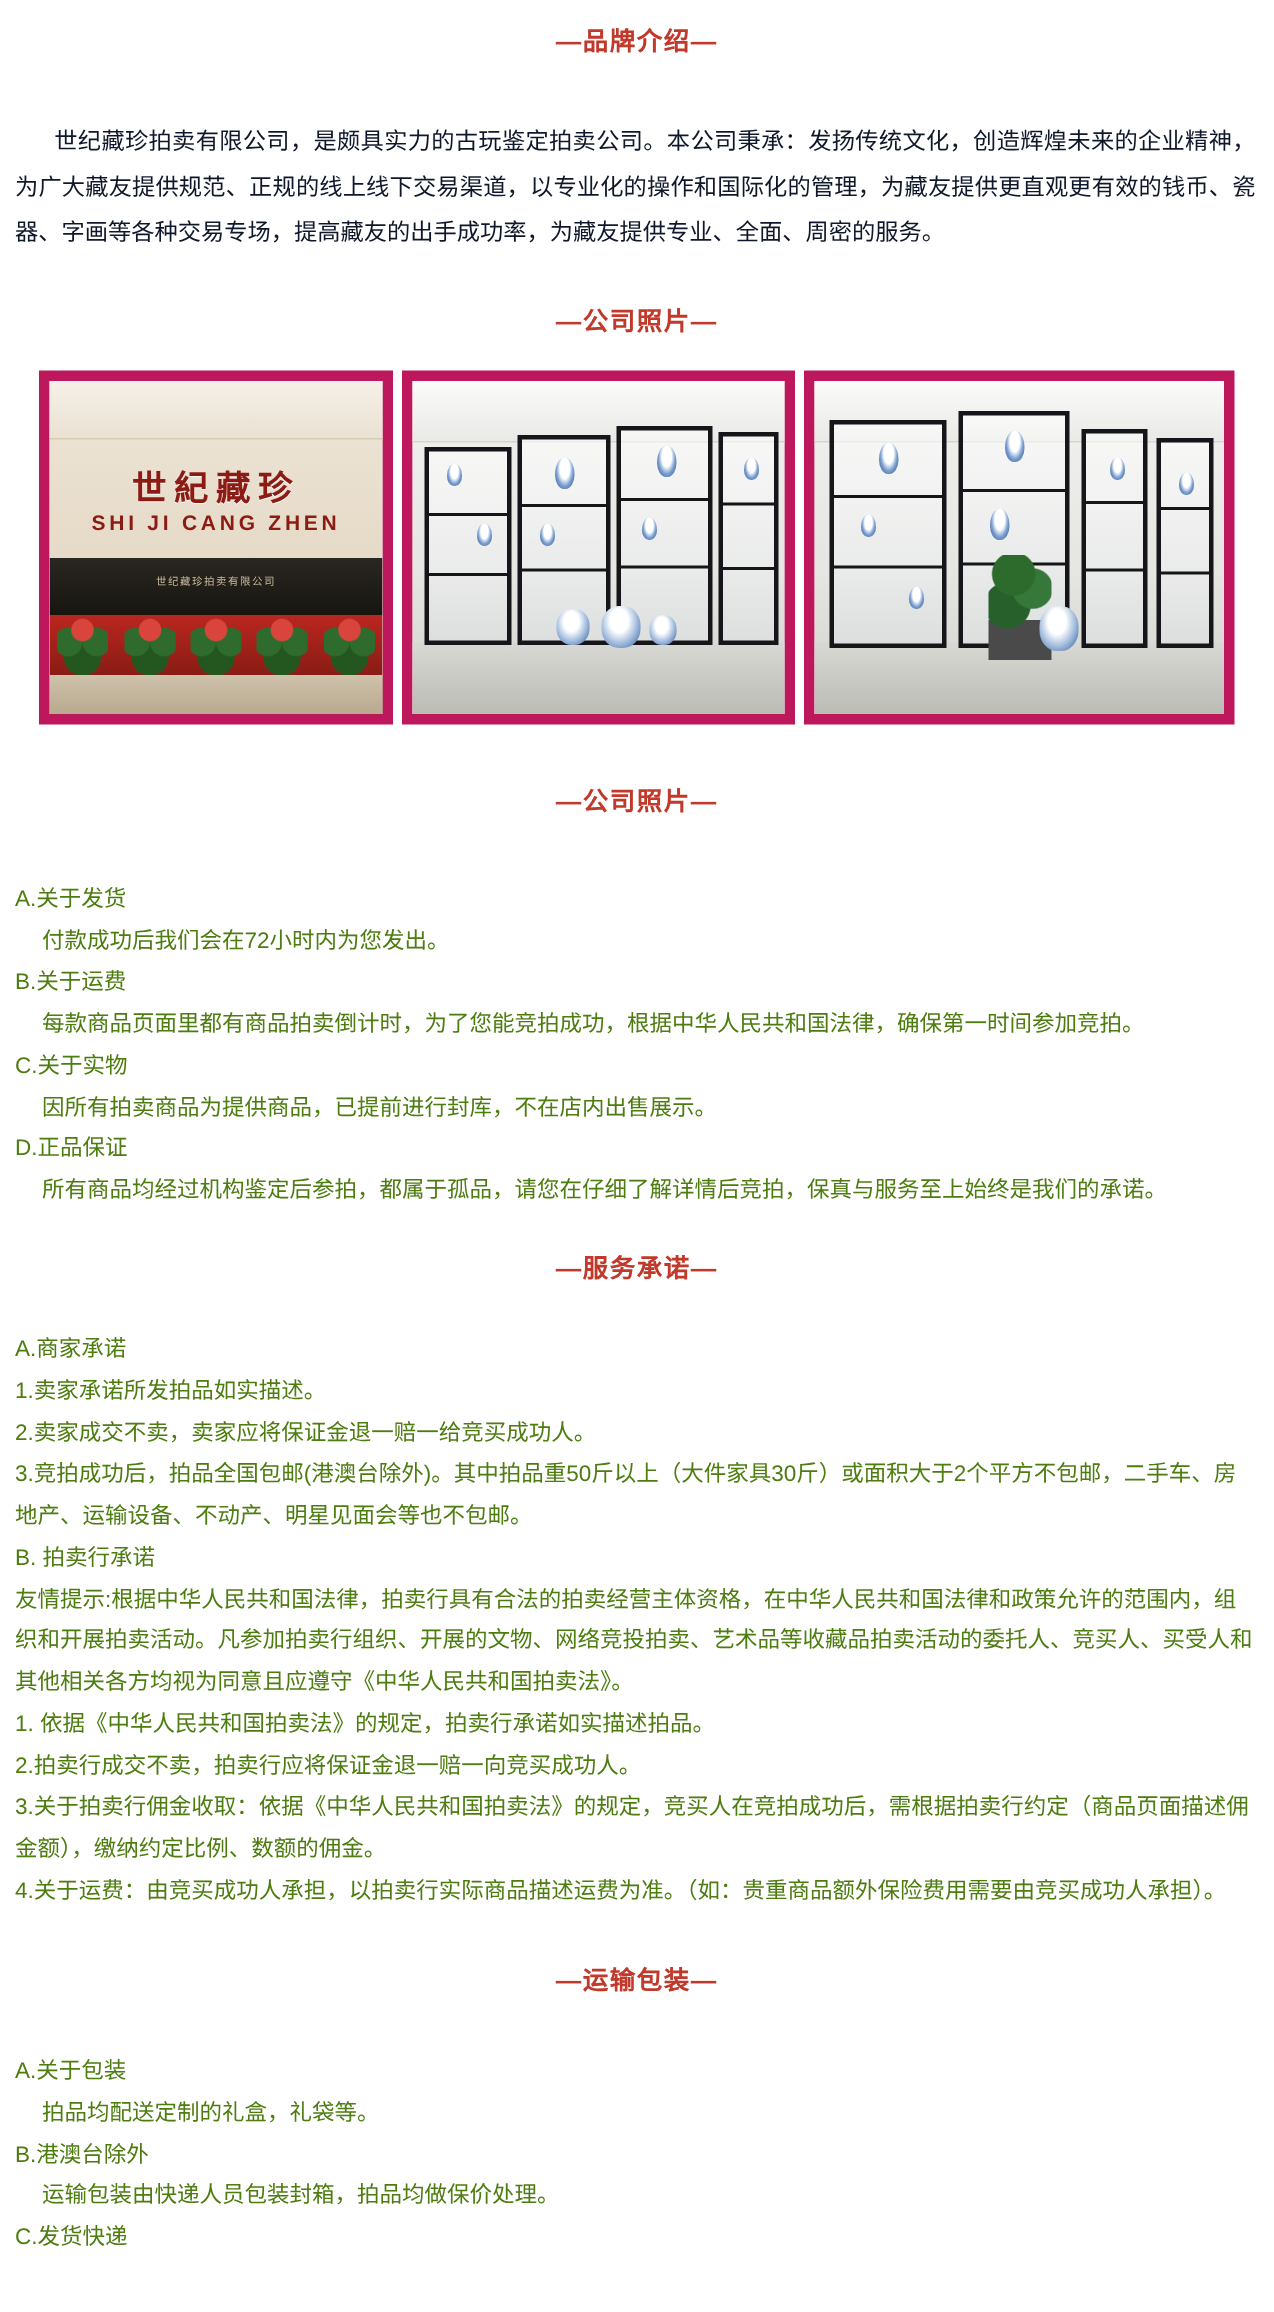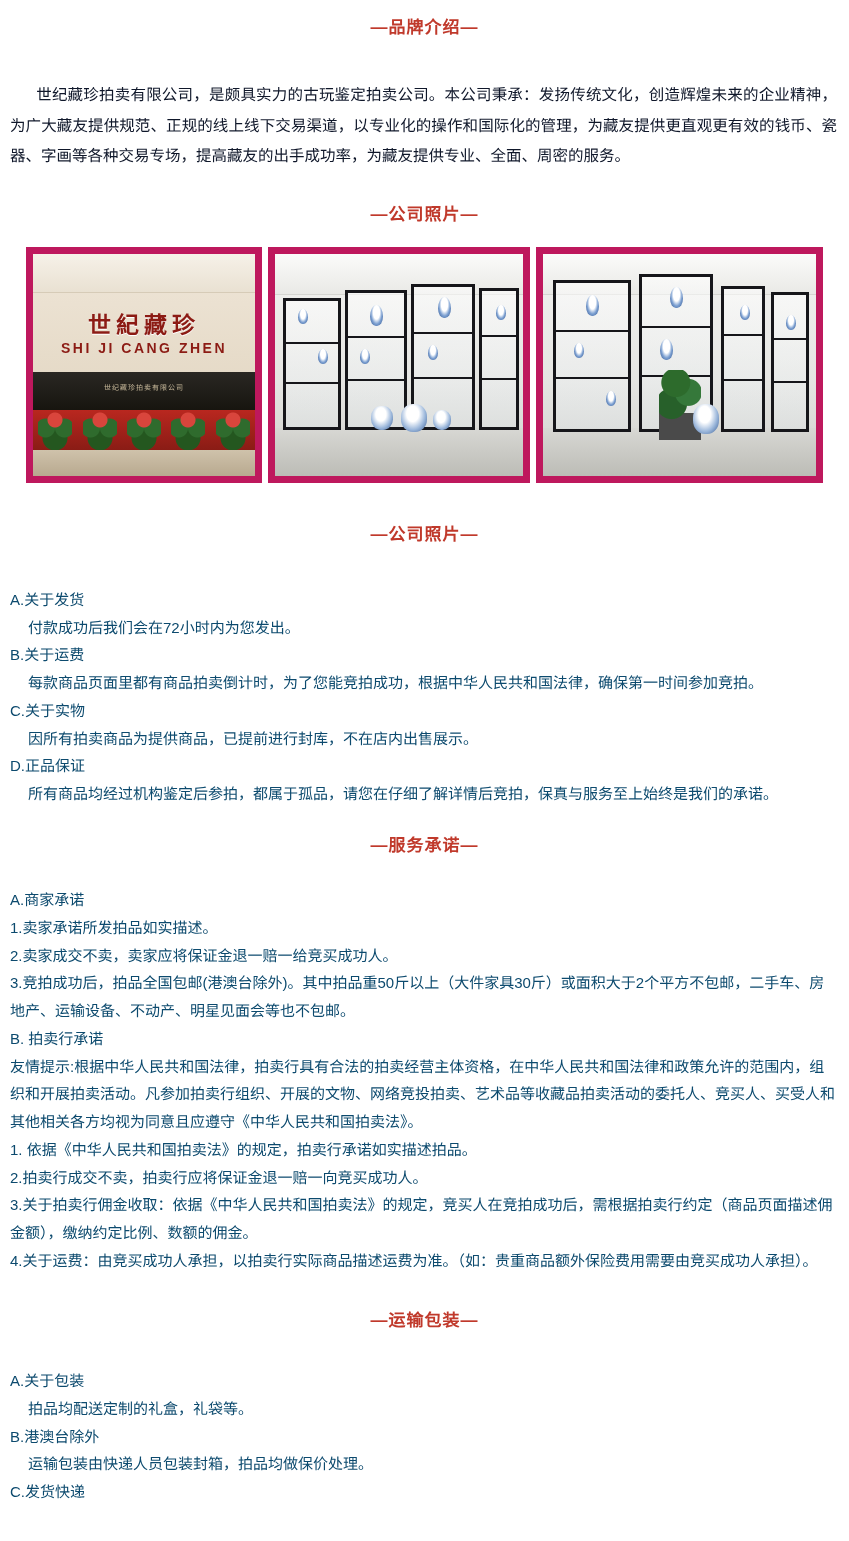--- a/index.html
+++ b/index.html
@@ -155,21 +155,21 @@
       radial-gradient(circle at 40% 18%, #2d6b2c 0 14px, transparent 15px),
       radial-gradient(circle at 70% 32%, #35783a 0 13px, transparent 14px),
       radial-gradient(circle at 30% 48%, #27602a 0 15px, transparent 16px),
       linear-gradient(180deg, transparent 62%, #4a4a4a 62%, #4a4a4a 100%);
   }
 
   .notice {
     font-size: 15px;
     line-height: 1.85;
     padding: 0 12px 0 10px;
-    color: #0c4a6e;
+    color: #4d7c0f;
   }
   .notice .lead {
     display: block;
   }
   .notice .sub {
     display: block;
     padding-left: 18px;
   }
   .notice .flat {
     display: block;

